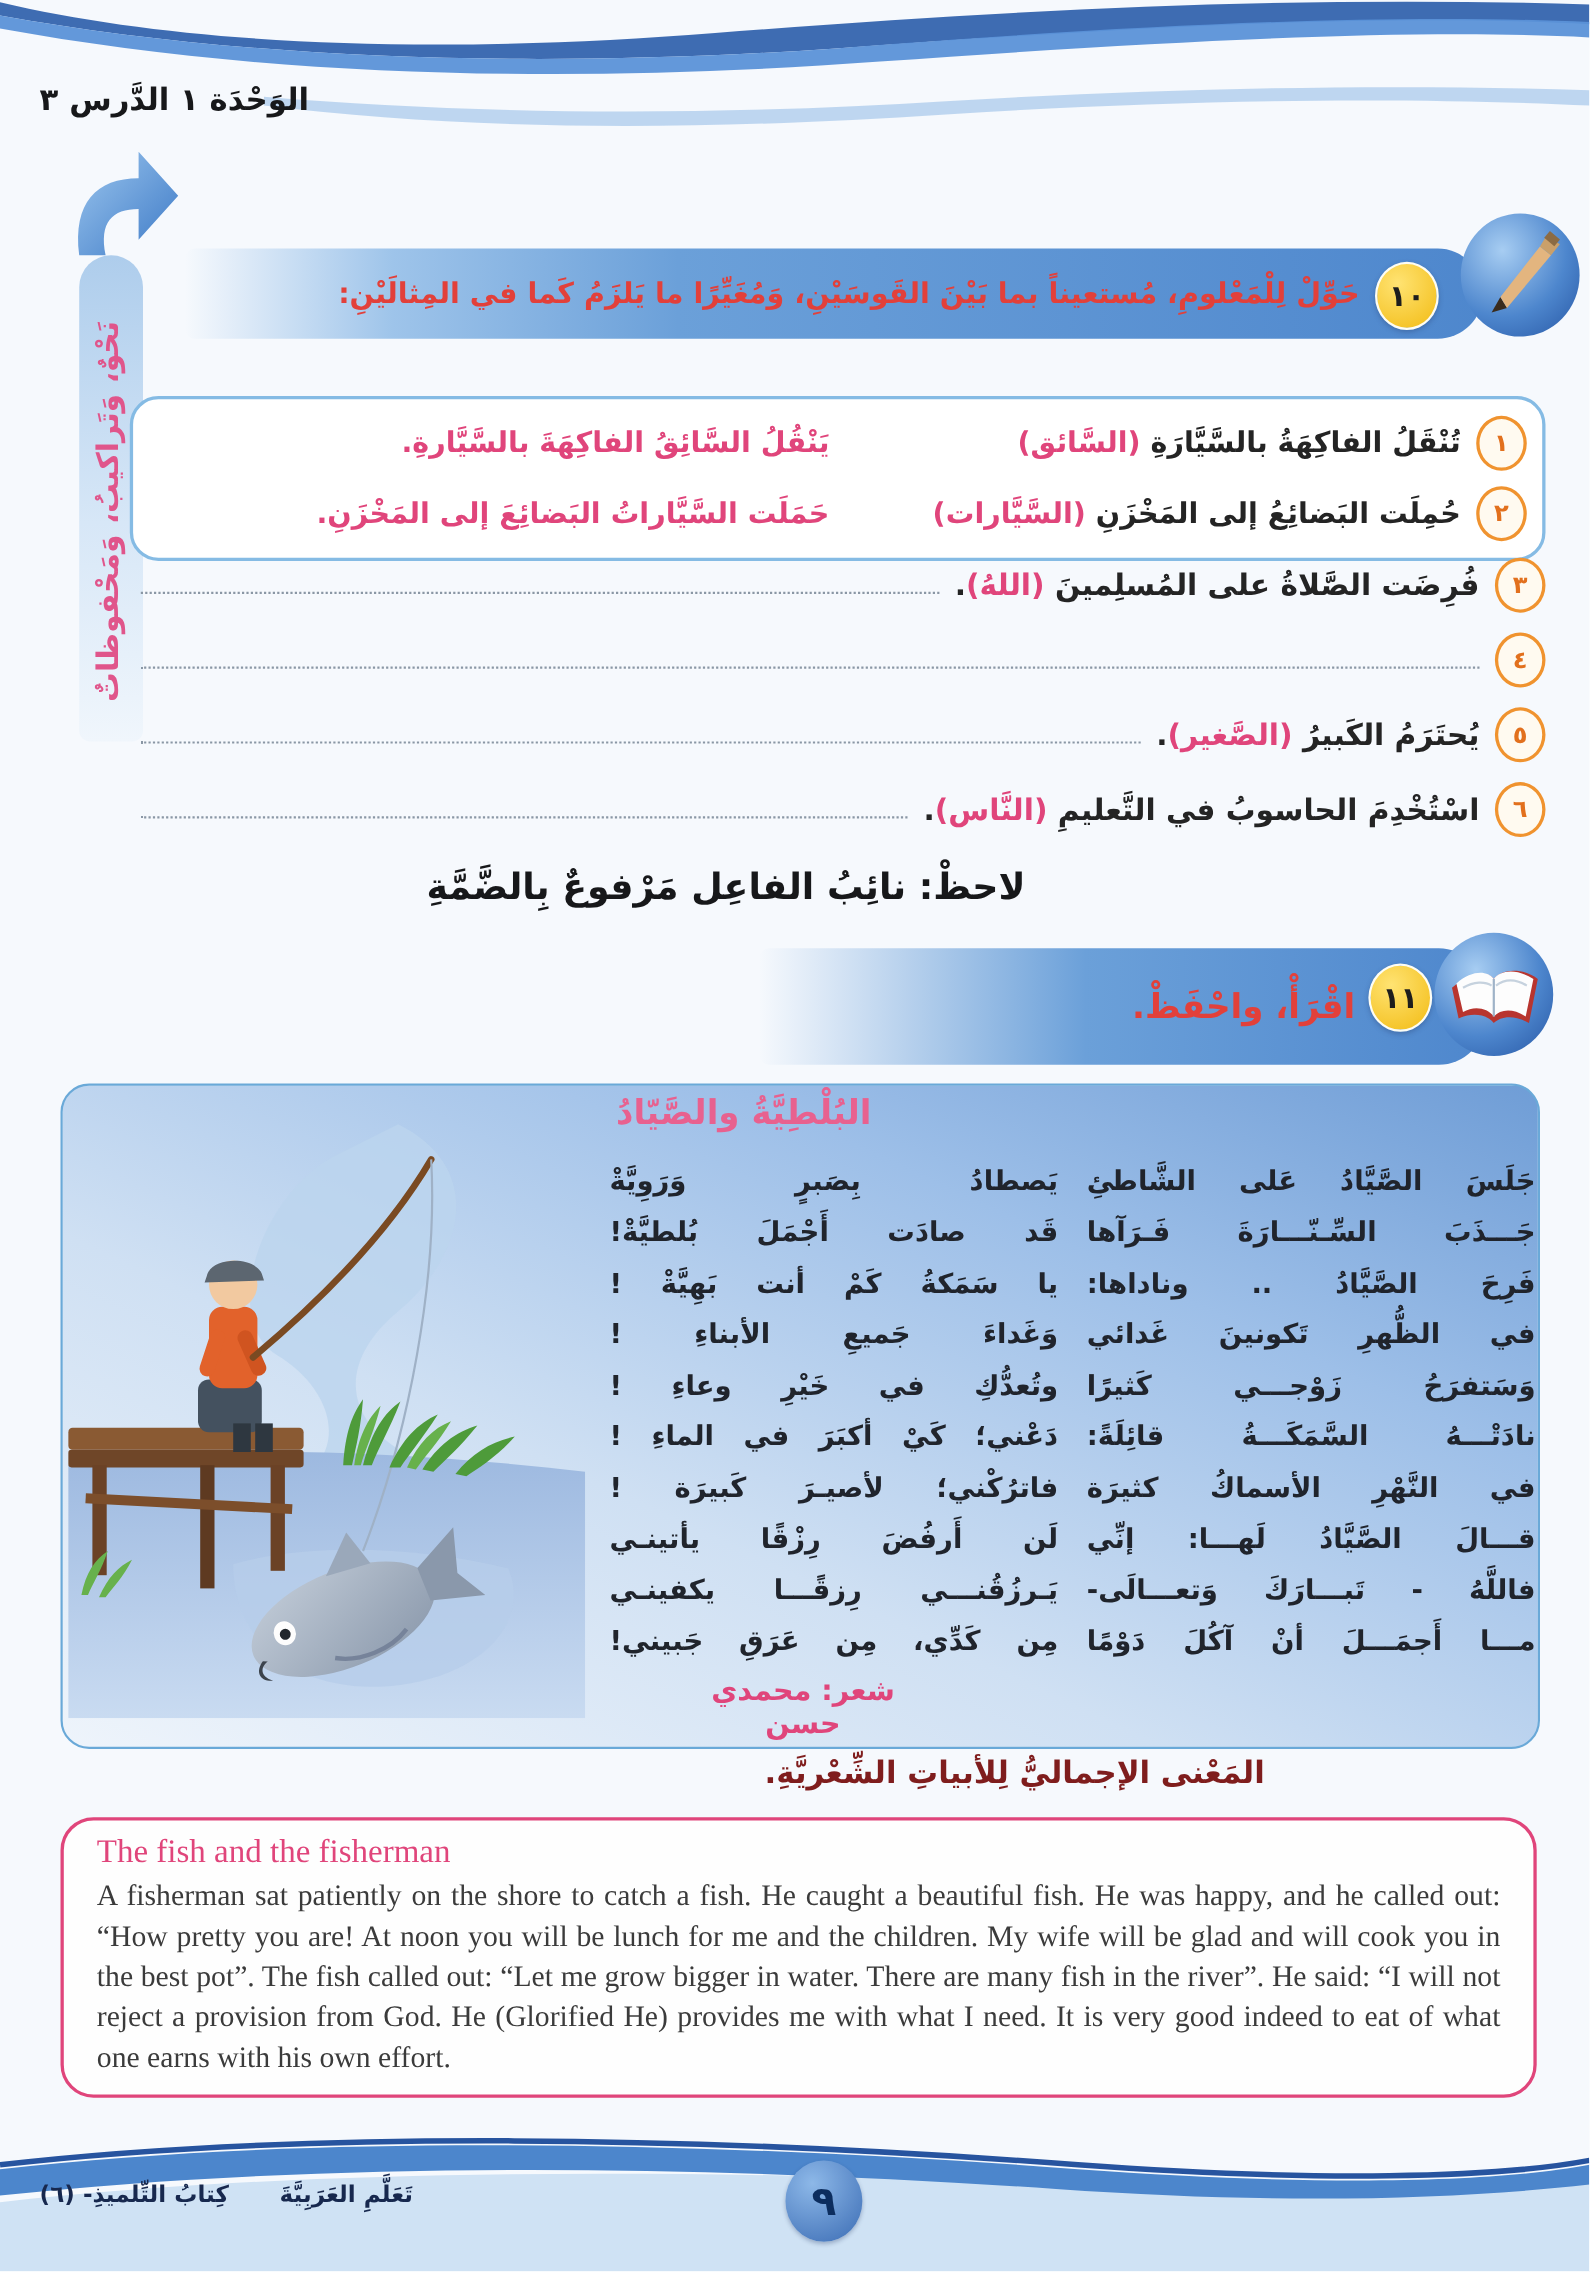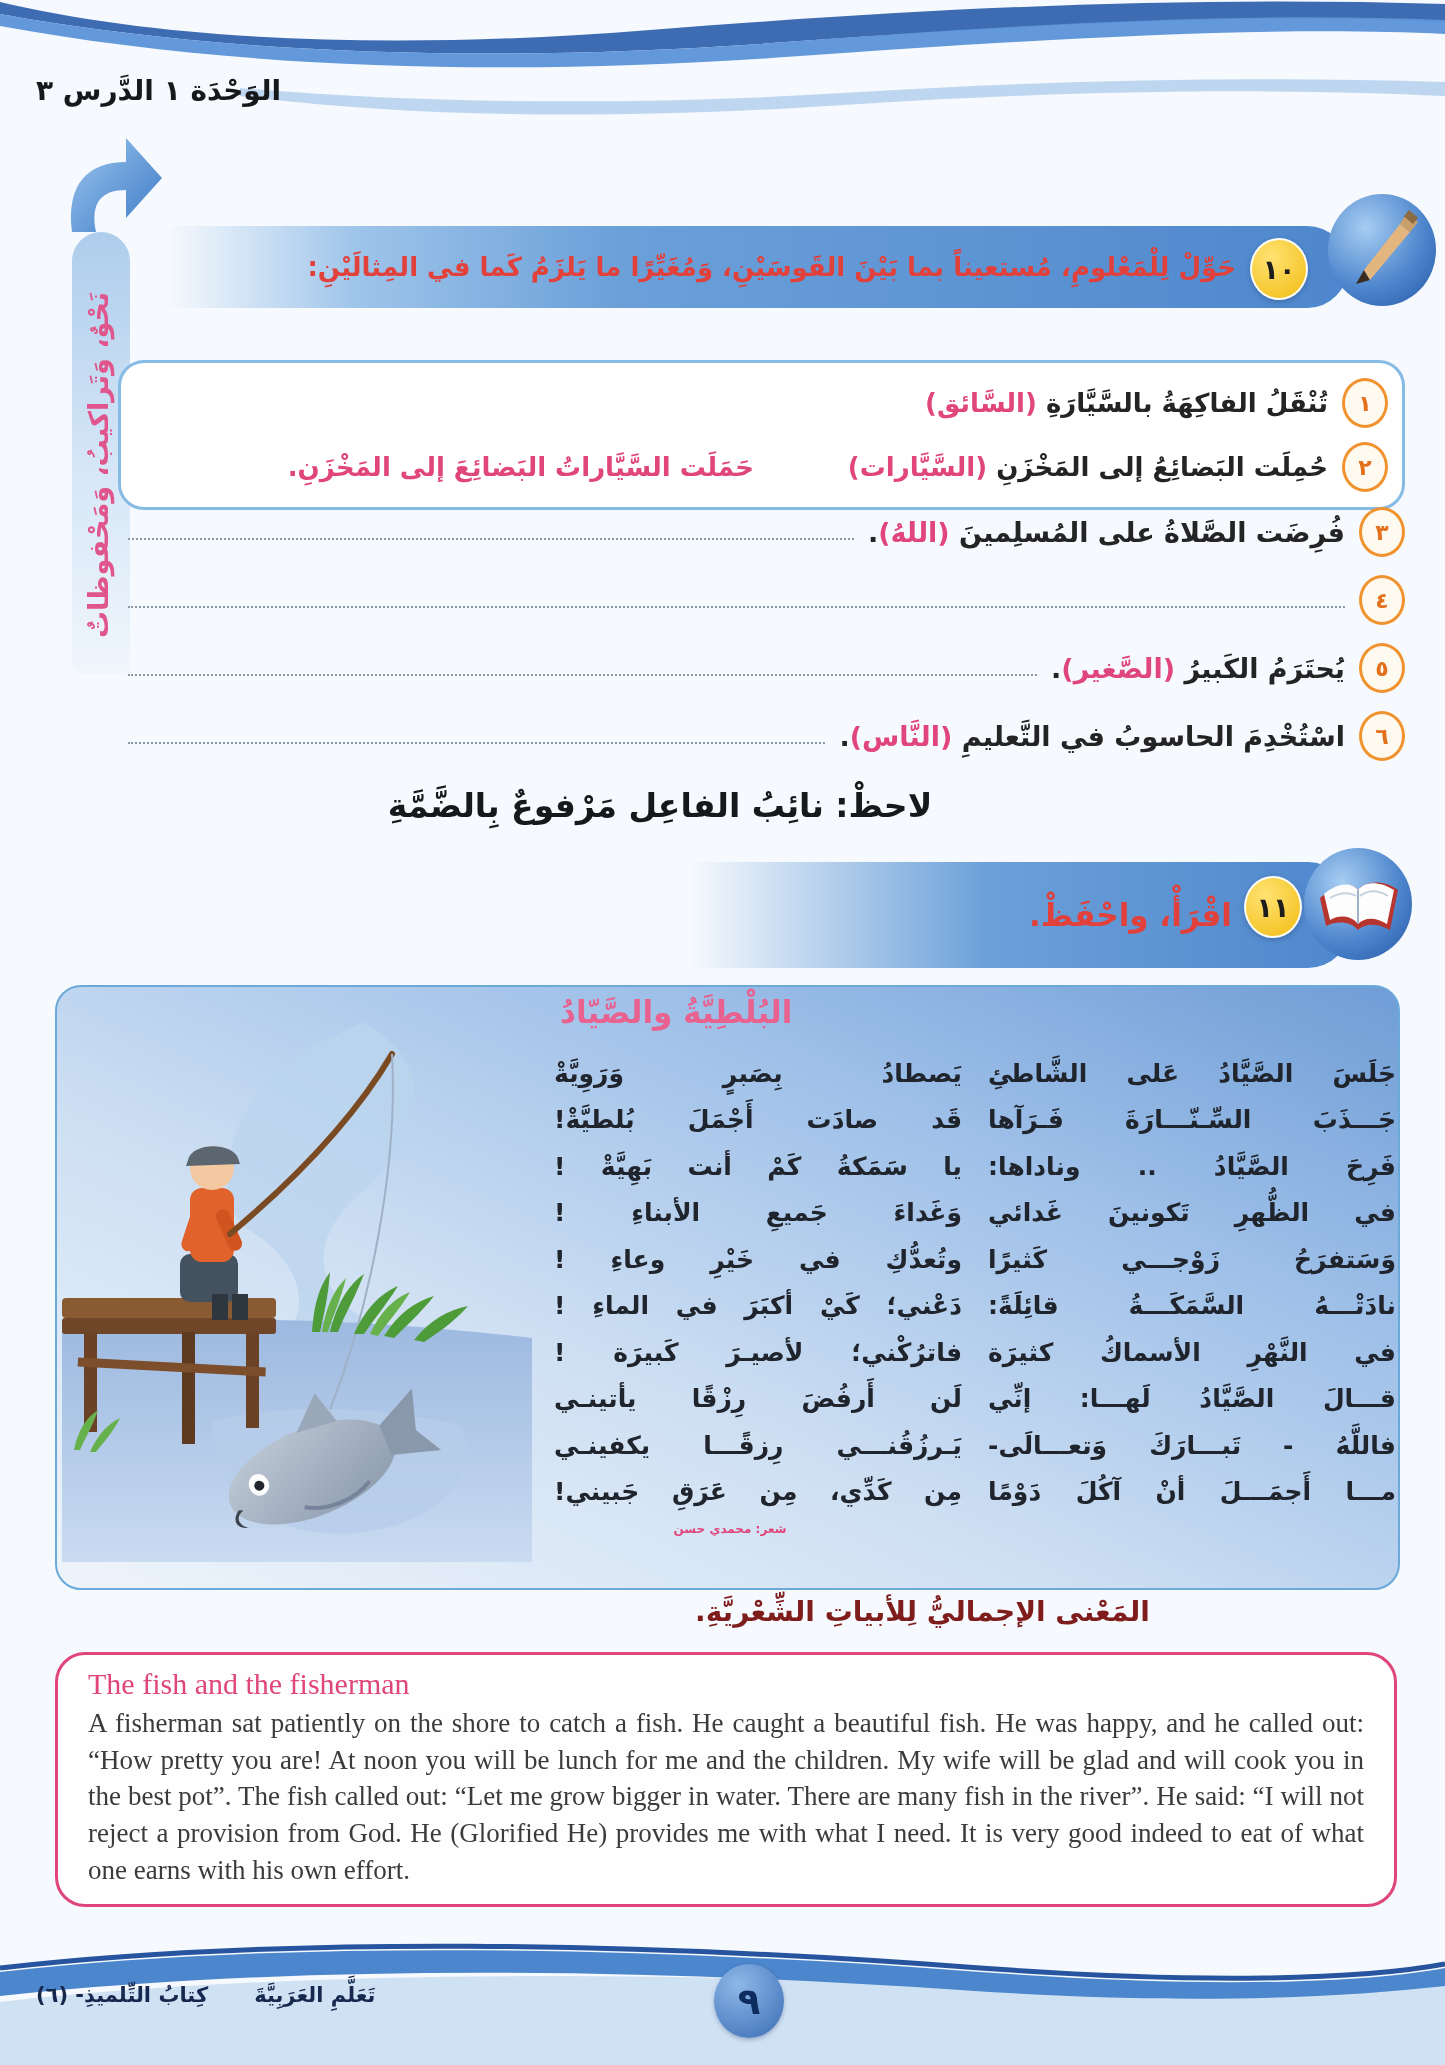--- a/index.html
+++ b/index.html
@@ -51,21 +51,21 @@
   #note-line{left:280px;top:786px;width:760px;font-size:33px;font-weight:bold;color:#17181a;text-align:center;direction:rtl;}
   
   #poem-box{left:55px;top:985px;width:1345px;height:605px;border:2.5px solid #6aa9d8;border-radius:26px;
      background:linear-gradient(205deg,#6f9dd6 0%,#9dbfe8 28%,#cfe0f3 62%,#eef4fb 100%);box-sizing:border-box;}
   #poem-title{left:560px;top:994px;width:860px;text-align:left;color:#e8618f;font-size:31px;font-weight:bold;direction:rtl;}
   #verses{left:540px;top:1050px;width:856px;direction:rtl;}
   .verse-row{display:flex;gap:26px;height:46.5px;align-items:center;}
   .hemi{font-size:25px;font-weight:bold;color:#20242c;text-align:justify;text-align-last:justify;}
   .hemi.first{flex:0 0 408px;}
   .hemi.second{flex:0 0 408px;}
-  #poem-attrib{left:620px;top:1522px;width:220px;text-align:center;color:#e0457b;font-size:12px;font-weight:bold;direction:rtl;}
+  #poem-attrib{left:620px;top:1522px;width:220px;text-align:center;color:#e0457b;font-size:26px;font-weight:bold;direction:rtl;}
   #illustration{left:62px;top:1002px;width:470px;height:560px;}
   #meaning-heading{right:50px;top:1595px;width:700px;font-size:28px;font-weight:bold;color:#7f1d1d;direction:rtl;text-align:left;}
   
   #translation-box{left:55px;top:1652px;width:1342px;height:255px;background:#fefefe;border:3px solid #e0457b;
      border-radius:30px;box-sizing:border-box;padding:10px 30px;direction:ltr;}
   #translation-title{color:#e0457b;font-size:30px;font-family:"Liberation Serif",serif;margin:2px 0 4px 0;}
   #translation-body{font-size:27px;color:#3b3b3b;font-family:"Liberation Serif",serif;line-height:1.36;text-align:justify;}
   
   #footer-swoosh{left:0;top:1928px;width:1445px;height:137px;}
   #footer-text{left:36px;top:1983px;direction:rtl;font-size:21px;font-weight:bold;color:#17284e;display:flex;gap:46px;}
@@ -118,20 +118,21 @@
   </svg>
 
   <div id="examples-box" class="abs">
 
       <div class="ex-row">
         <div class="o-circle">١</div>
         <div class="q-text">
           <span>تُنْقَلُ الفاكِهَةُ بالسَّيَّارَةِ</span>
           <span class="hint">(السَّائق)</span>
         </div>
+        <div class="answer">يَنْقُلُ السَّائِقُ الفاكِهَةَ بالسَّيَّارةِ.</div>
       </div>
 
       <div class="ex-row">
         <div class="o-circle">٢</div>
         <div class="q-text">
           <span>حُمِلَت البَضائِعُ إلى المَخْزَنِ</span>
           <span class="hint">(السَّيَّارات)</span>
         </div>
         <div class="answer">حَمَلَت السَّيَّاراتُ البَضائِعَ إلى المَخْزَنِ.</div>
       </div>

